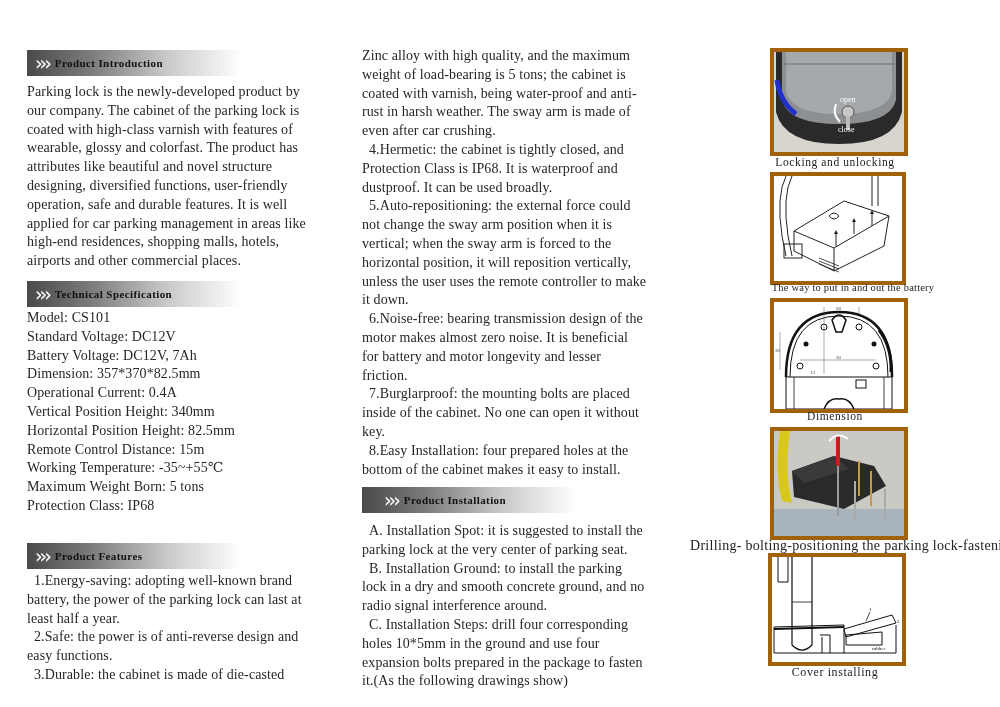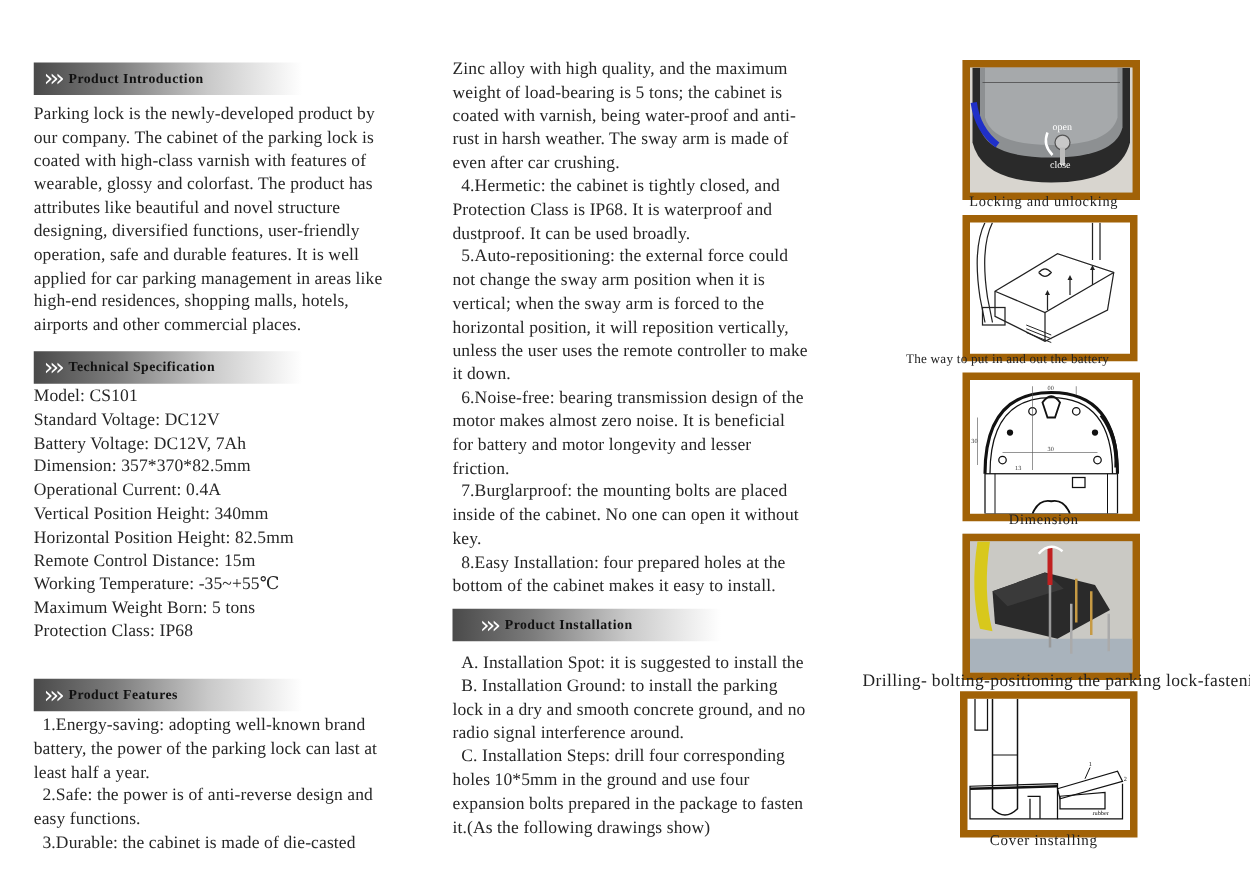--- a/index.html
+++ b/index.html
@@ -9,21 +9,21 @@
             background: linear-gradient(90deg, #4a4a4a 0%, #7c7c7c 30%, #c9c9c9 65%, #ffffff 100%);
             display: flex; align-items: center; }
   .banner .chev { color: #ffffff; font-family: "DejaVu Sans", sans-serif; font-size: 19px;
                   letter-spacing: -3px; margin-left: 8px; margin-right: 6px; font-weight: normal; }
   .banner .title { font-family: "Liberation Serif", serif; font-weight: bold; font-size: 11px;
                    color: #111; letter-spacing: 0.4px; }
   .para { position: absolute; font-size: 14px; line-height: 18.8px; color: #262626; letter-spacing: 0.1px; }
   .para p { margin: 0; }
   .para .ind { text-indent: 7px; }
   .spec-line { white-space: nowrap; }
-  .figure { position: absolute; border: 6px solid #a16207; overflow: hidden; }
+  .figure { position: absolute; border: 4px solid #a16207; overflow: hidden; }
   .caption { position: absolute; font-size: 11.5px; color: #222; text-align: center; letter-spacing: 0.6px; white-space: nowrap; }
 </style>
 </head>
 <body>
 
 <div class="banner" style="left:27px; top:50px; width:215px;">
   <span class="chev">›››</span>
   <span class="title">Product Introduction</span>
 </div>
 <div class="para" style="left:27px; top:83px; width:300px;">
@@ -95,20 +95,21 @@
   <p class="ind">8.Easy Installation: four prepared holes at the</p>
   <p>bottom of the cabinet makes it easy to install.</p>
 </div>
 
 <div class="banner" style="left:362px; top:487px; width:215px;">
   <span class="chev" style="margin-left:22px;">›››</span>
   <span class="title">Product Installation</span>
 </div>
 <div class="para" style="left:362px; top:522px; width:300px;">
   <p class="ind">A. Installation Spot: it is suggested to install the</p>
+  <p>parking lock at the very center of parking seat.</p>
   <p class="ind">B. Installation Ground: to install the parking</p>
   <p>lock in a dry and smooth concrete ground, and no</p>
   <p>radio signal interference around.</p>
   <p class="ind">C. Installation Steps: drill four corresponding</p>
   <p>holes 10*5mm in the ground and use four</p>
   <p>expansion bolts prepared in the package to fasten</p>
   <p>it.(As the following drawings show)</p>
 </div>
 
 <div class="figure" style="left:770px; top:48px; width:130px; height:100px; background:#d6d3cc;">
@@ -136,21 +137,21 @@
     <path d="M20 55 L70 25 L115 40 L110 70 L60 95 L20 75 Z" fill="#fff" stroke="#222" stroke-width="1"></path>
     <path d="M20 55 L60 72 L115 40" stroke="#222" stroke-width="1" fill="none"></path>
     <path d="M60 72 L60 95" stroke="#222" stroke-width="1"></path>
     <path d="M55 40 q5 -6 10 0 q-5 6 -10 0" stroke="#222" fill="none"></path>
     <path d="M62 70 L62 58 M80 58 L80 46 M98 50 L98 38" stroke="#222" stroke-width="1"></path>
     <path d="M60 58 l2 -4 l2 4 z M78 46 l2 -4 l2 4 z M96 38 l2 -4 l2 4 z" fill="#222"></path>
     <path d="M45 82 l20 8 M45 85 l20 8 M45 88 l20 8" stroke="#222" stroke-width="0.8"></path>
     <rect x="10" y="68" width="18" height="14" fill="none" stroke="#222"></rect>
   </svg>
 </div>
-<div class="caption" style="left:706px; top:282px; width:200px; font-size:10.5px; letter-spacing:0.2px;">The way to put in and out the battery</div>
+<div class="caption" style="left:753px; top:282px; width:200px; font-size:10.5px; letter-spacing:0.2px;">The way to put in and out the battery</div>
 
 <div class="figure" style="left:770px; top:298px; width:130px; height:107px; background:#fff;">
   <svg width="130" height="107" viewBox="0 0 130 107">
     <path d="M12 75 Q12 10 65 10 Q118 10 118 75" stroke="#111" stroke-width="2.5" fill="none"></path>
     <path d="M16 75 Q16 14 65 14 Q114 14 114 75" stroke="#111" stroke-width="1" fill="none"></path>
     <path d="M105 28 Q118 45 117 70" stroke="#111" stroke-width="3" fill="none"></path>
     <rect x="12" y="75" width="106" height="32" fill="none" stroke="#111" stroke-width="1"></rect>
     <path d="M20 75 L20 107 M110 75 L110 107" stroke="#111" stroke-width="0.8"></path>
     <circle cx="50" cy="25" r="3" fill="none" stroke="#111"></circle>
     <circle cx="85" cy="25" r="3" fill="none" stroke="#111"></circle>

